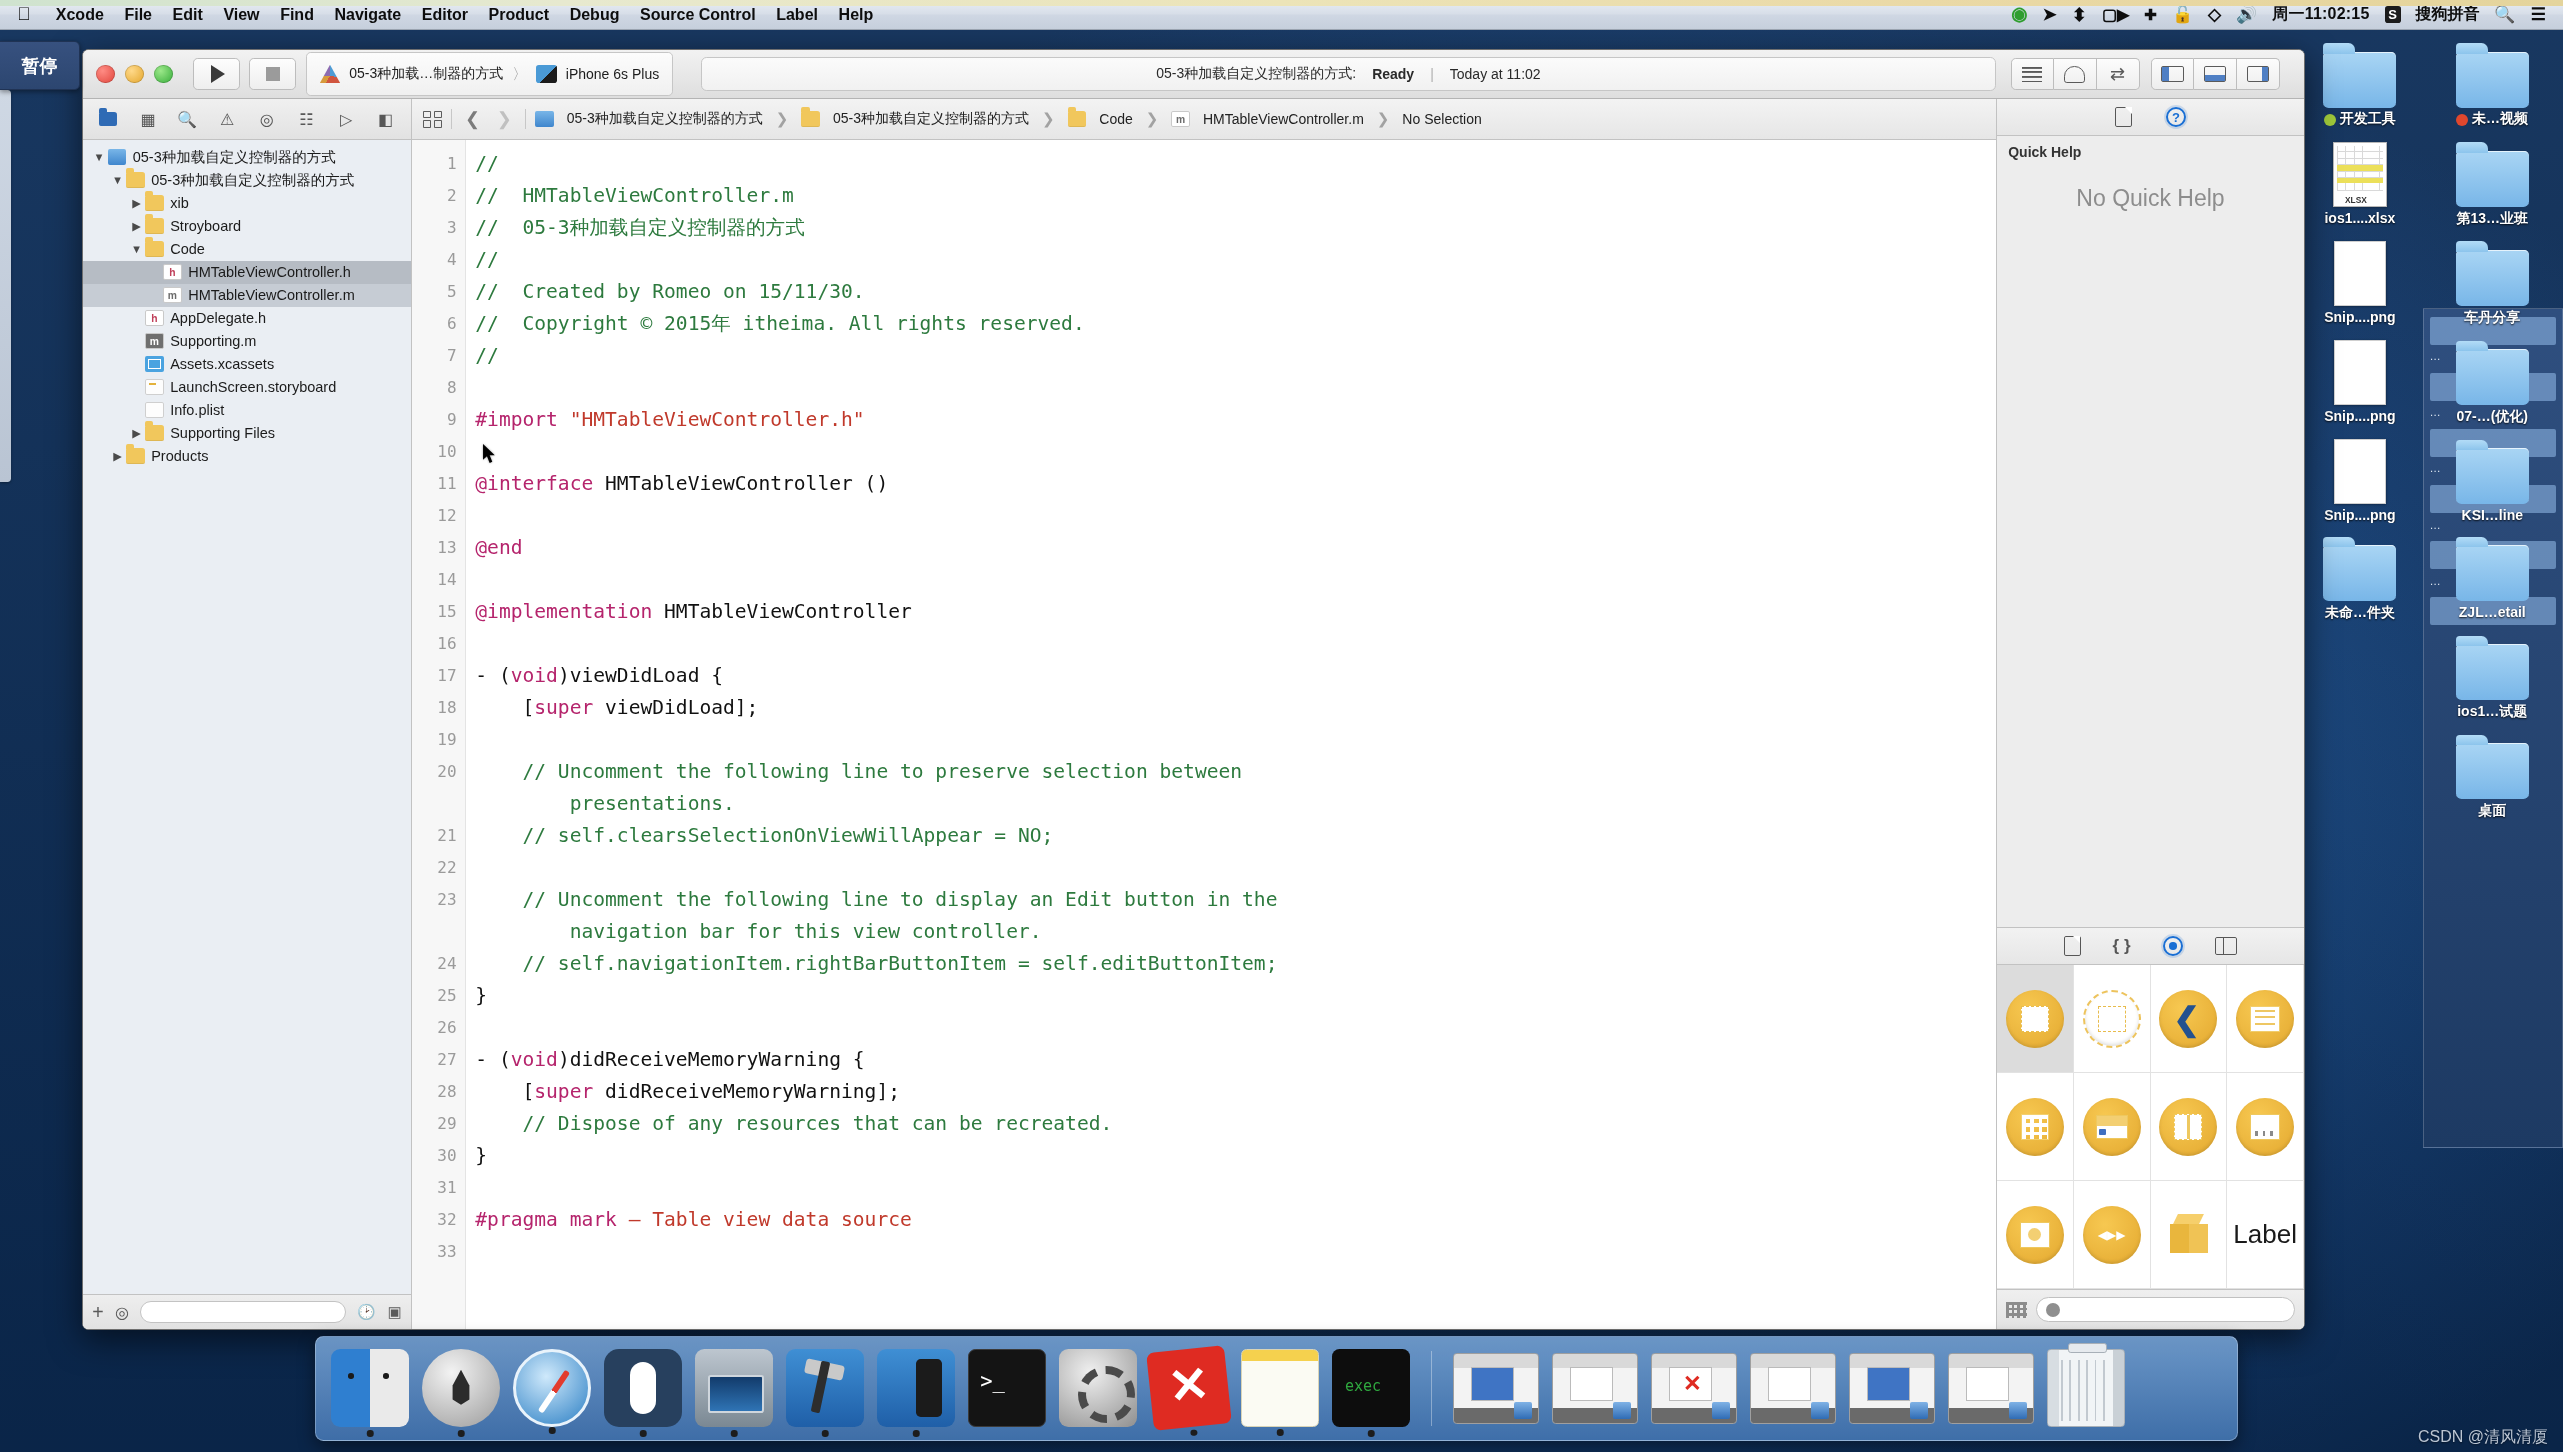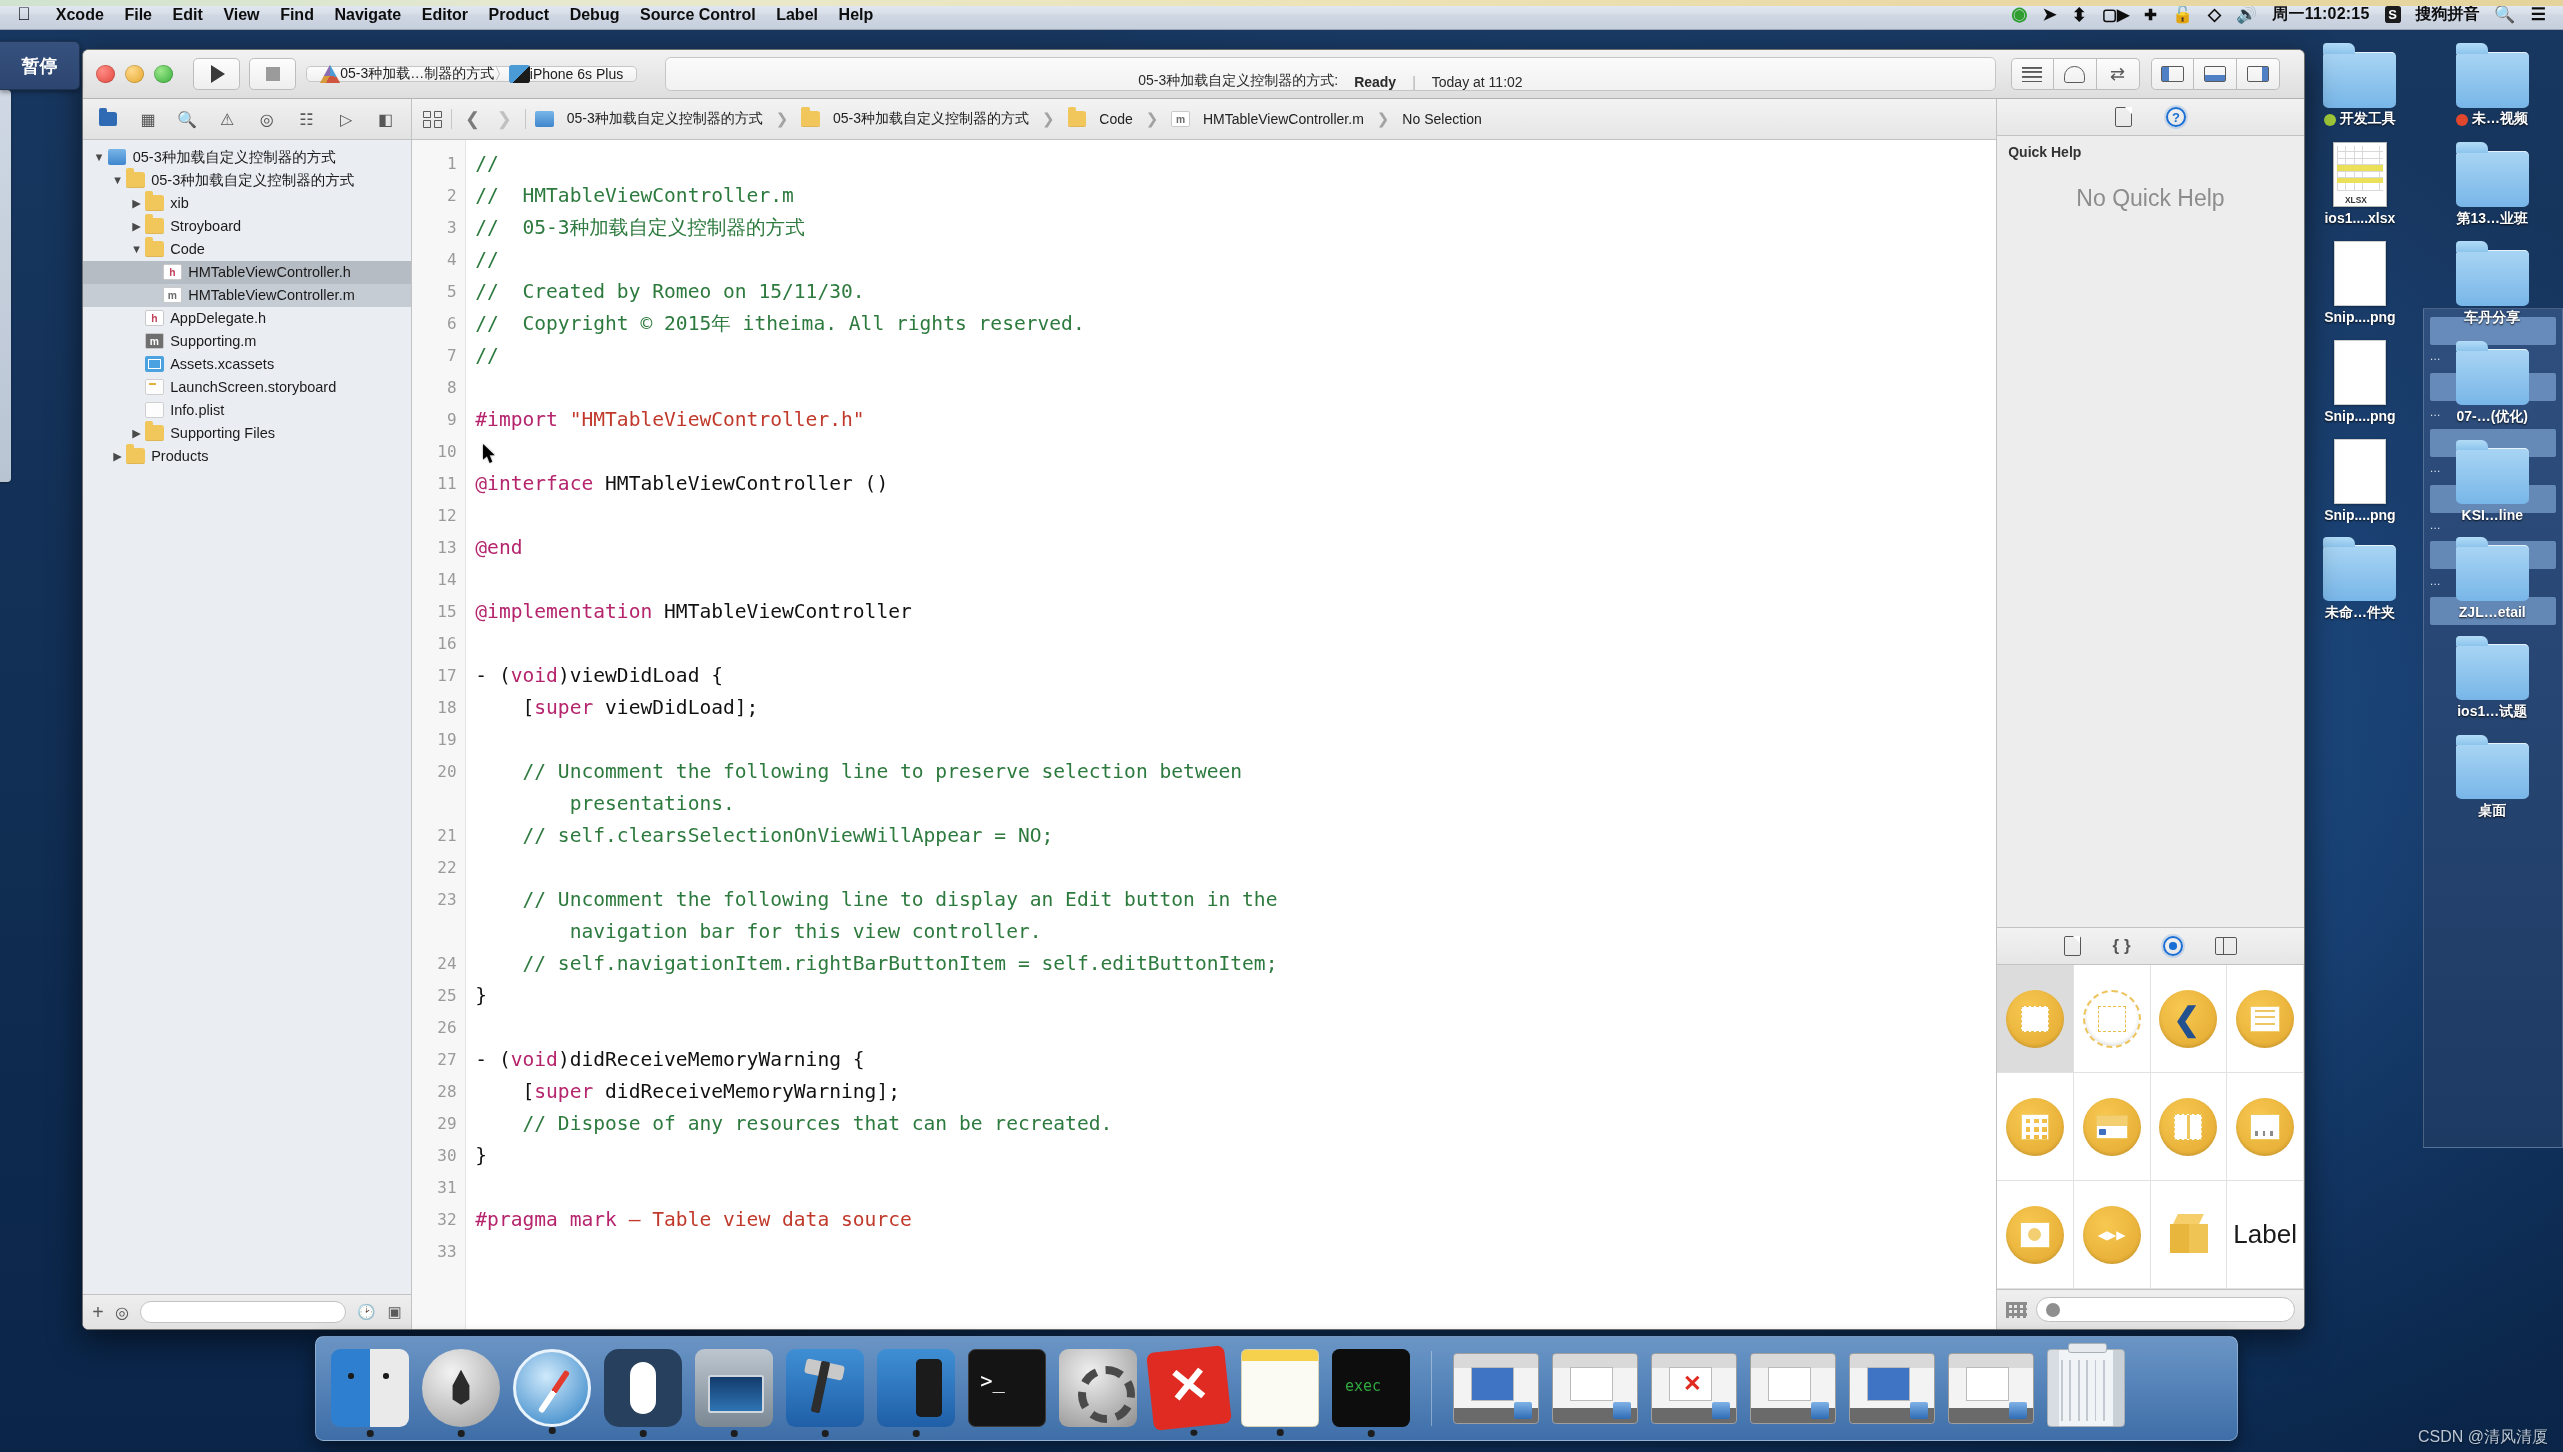--- a/index.html
+++ b/index.html
@@ -124,35 +124,35 @@
   .tl.yellow{background:radial-gradient(circle at 35% 32%,#ffd98a,#e3a52a);}
   .tl.green{background:radial-gradient(circle at 35% 32%,#9ce88a,#34ab38);}
   .tbtn{
     height:32px;min-width:47px;border:0.9px solid #bdbdbd;border-radius:4.7px;
     background:linear-gradient(180deg,#fdfdfd,#eeeeee);
     display:flex;align-items:center;justify-content:center;margin-right:9.3px;
   }
   .tri{width:0;height:0;border-left:14px solid #3a3a3a;border-top:9.3px solid transparent;border-bottom:9.3px solid transparent;margin-left:2.8px;}
   .sq{width:14px;height:14px;background:#9b9b9b;}
   .scheme-box{
-    height:16px;display:flex;align-items:center;gap:0;padding:0 13px;
+    height:44px;display:flex;align-items:center;gap:9px;padding:0 13px;
     border:0.9px solid #c6c6c6;border-radius:4.7px;background:linear-gradient(180deg,#fcfcfc,#f0f0f0);
     font-size:14px;color:#1c1c1c;margin-right:28px;white-space:nowrap;
   }
   .scheme-box .sep{color:#9b9b9b;font-size:15px;}
   .xc-logo{
     width:20.5px;height:18.7px;background:
       conic-gradient(from 210deg at 50% 60%, #d79a3c 0deg 60deg, #8c6bb1 60deg 150deg, #4e9bd4 150deg 250deg, #d0553e 250deg 360deg);
     clip-path:polygon(50% 0%,100% 100%,0% 100%);
   }
   .dev-ico{width:20.5px;height:18.7px;border-radius:2.8px;background:linear-gradient(135deg,#4a9ad6 0 55%,#1b1b1b 55% 100%);}
   .status-box{
     flex:1; height:34px; border:0.9px solid #c6c6c6; border-radius:5.6px;
     background:linear-gradient(180deg,#fbfbfb,#f1f1f1);
-    display:flex;align-items:flex-end;justify-content:center;gap:16px;
+    display:flex;align-items:center;justify-content:center;gap:16px;
     font-size:14px;color:#2a2a2a; margin-right:15px; min-width:0;
   }
   .status-box b{font-weight:800;}
   .status-box .pipe{color:#b0b0b0;}
   .seg-group{display:flex;margin-right:11.2px;}
   .seg{
     width:43px;height:32px;border:0.9px solid #bdbdbd;border-left:none;
     background:linear-gradient(180deg,#fcfcfc,#ededed);
     display:flex;align-items:center;justify-content:center;
   }

